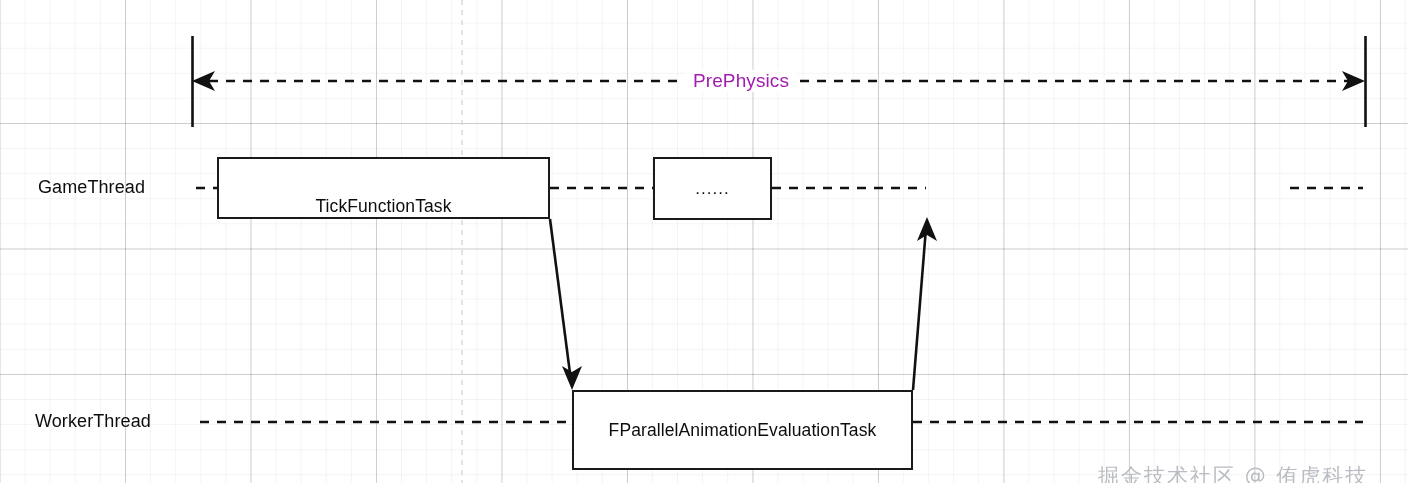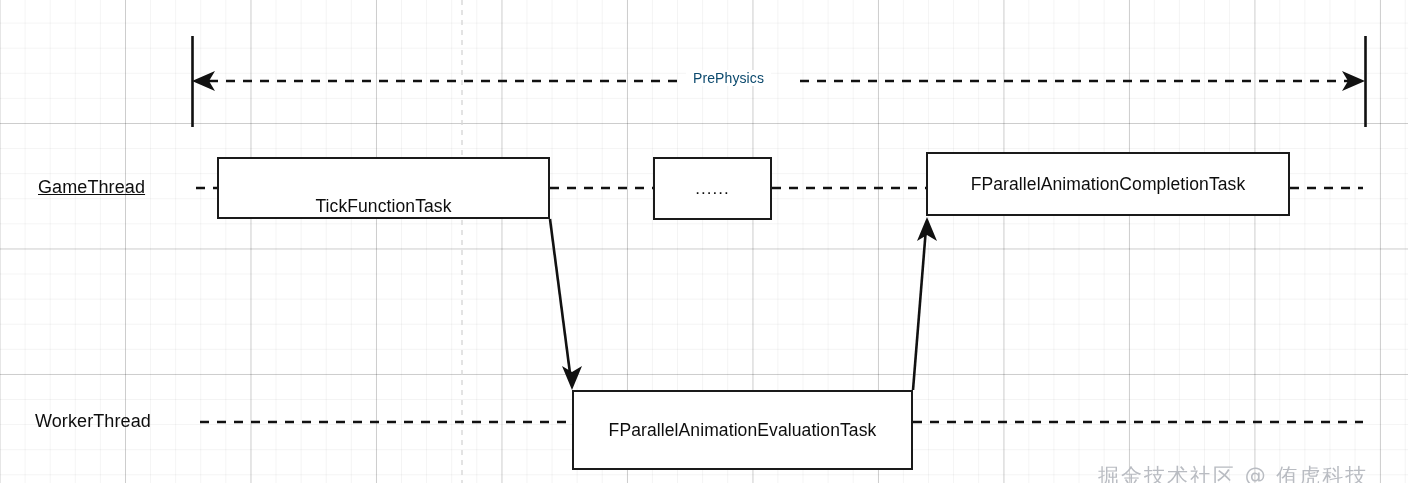--- a/index.html
+++ b/index.html
@@ -48,22 +48,22 @@
   }
   .lane-label {
     position: absolute;
     color: #0d0d0d;
     font-size: 18px;
     white-space: nowrap;
     letter-spacing: 0.1px;
   }
   .phase-label {
     position: absolute;
-    color: #0c4a6e;
-    font-size: 14px;
+    color: #a21caf;
+    font-size: 19px;
     white-space: nowrap;
     background: #ffffff;
     padding: 0 7px;
     letter-spacing: 0.1px;
   }
   .watermark {
     position: absolute;
     color: #b9bcc2;
     font-size: 21px;
     letter-spacing: 2px;
@@ -102,34 +102,31 @@
 
     <line x1="550" y1="219" x2="571" y2="381" stroke="#111111" stroke-width="2.6"></line>
     <path d="M 572,390 L 562,366 L 572,372 L 582,366 Z" fill="#111111"></path>
 
     <line x1="913" y1="390" x2="926" y2="228" stroke="#111111" stroke-width="2.6"></line>
     <path d="M 927,217 L 917,241 L 927,235 L 937,241 Z" fill="#111111"></path>
   </svg>
 
   <div class="phase-label" style="left:686px; top:70px;">PrePhysics</div>
 
-  <div class="lane-label" style="left:38px; top:177px;text-decoration:underline;">GameThread</div>
+  <div class="lane-label" style="left:38px; top:177px;">GameThread</div>
   <div class="lane-label" style="left:35px; top:411px;text-align:right;">WorkerThread</div>
 
   <div class="node-box" style="left:217px; top:157px; width:333px; height:62px;align-items:flex-end;">
     <span>TickFunctionTask</span>
   </div>
 
   <div class="node-box" style="left:653px; top:157px; width:119px; height:63px;">
     <span class="dots-text">......</span>
   </div>
 
-  <div class="node-box" style="left:926px; top:152px; width:364px; height:64px;">
-    <span>FParallelAnimationCompletionTask</span>
-  </div>
 
   <div class="node-box" style="left:572px; top:390px; width:341px; height:80px;">
     <span>FParallelAnimationEvaluationTask</span>
   </div>
 
   <div class="watermark" style="left:1098px; top:442px;margin-top:20px;">掘金技术社区 @ 侑虎科技</div>
 
 </div>
 
 </body></html>

